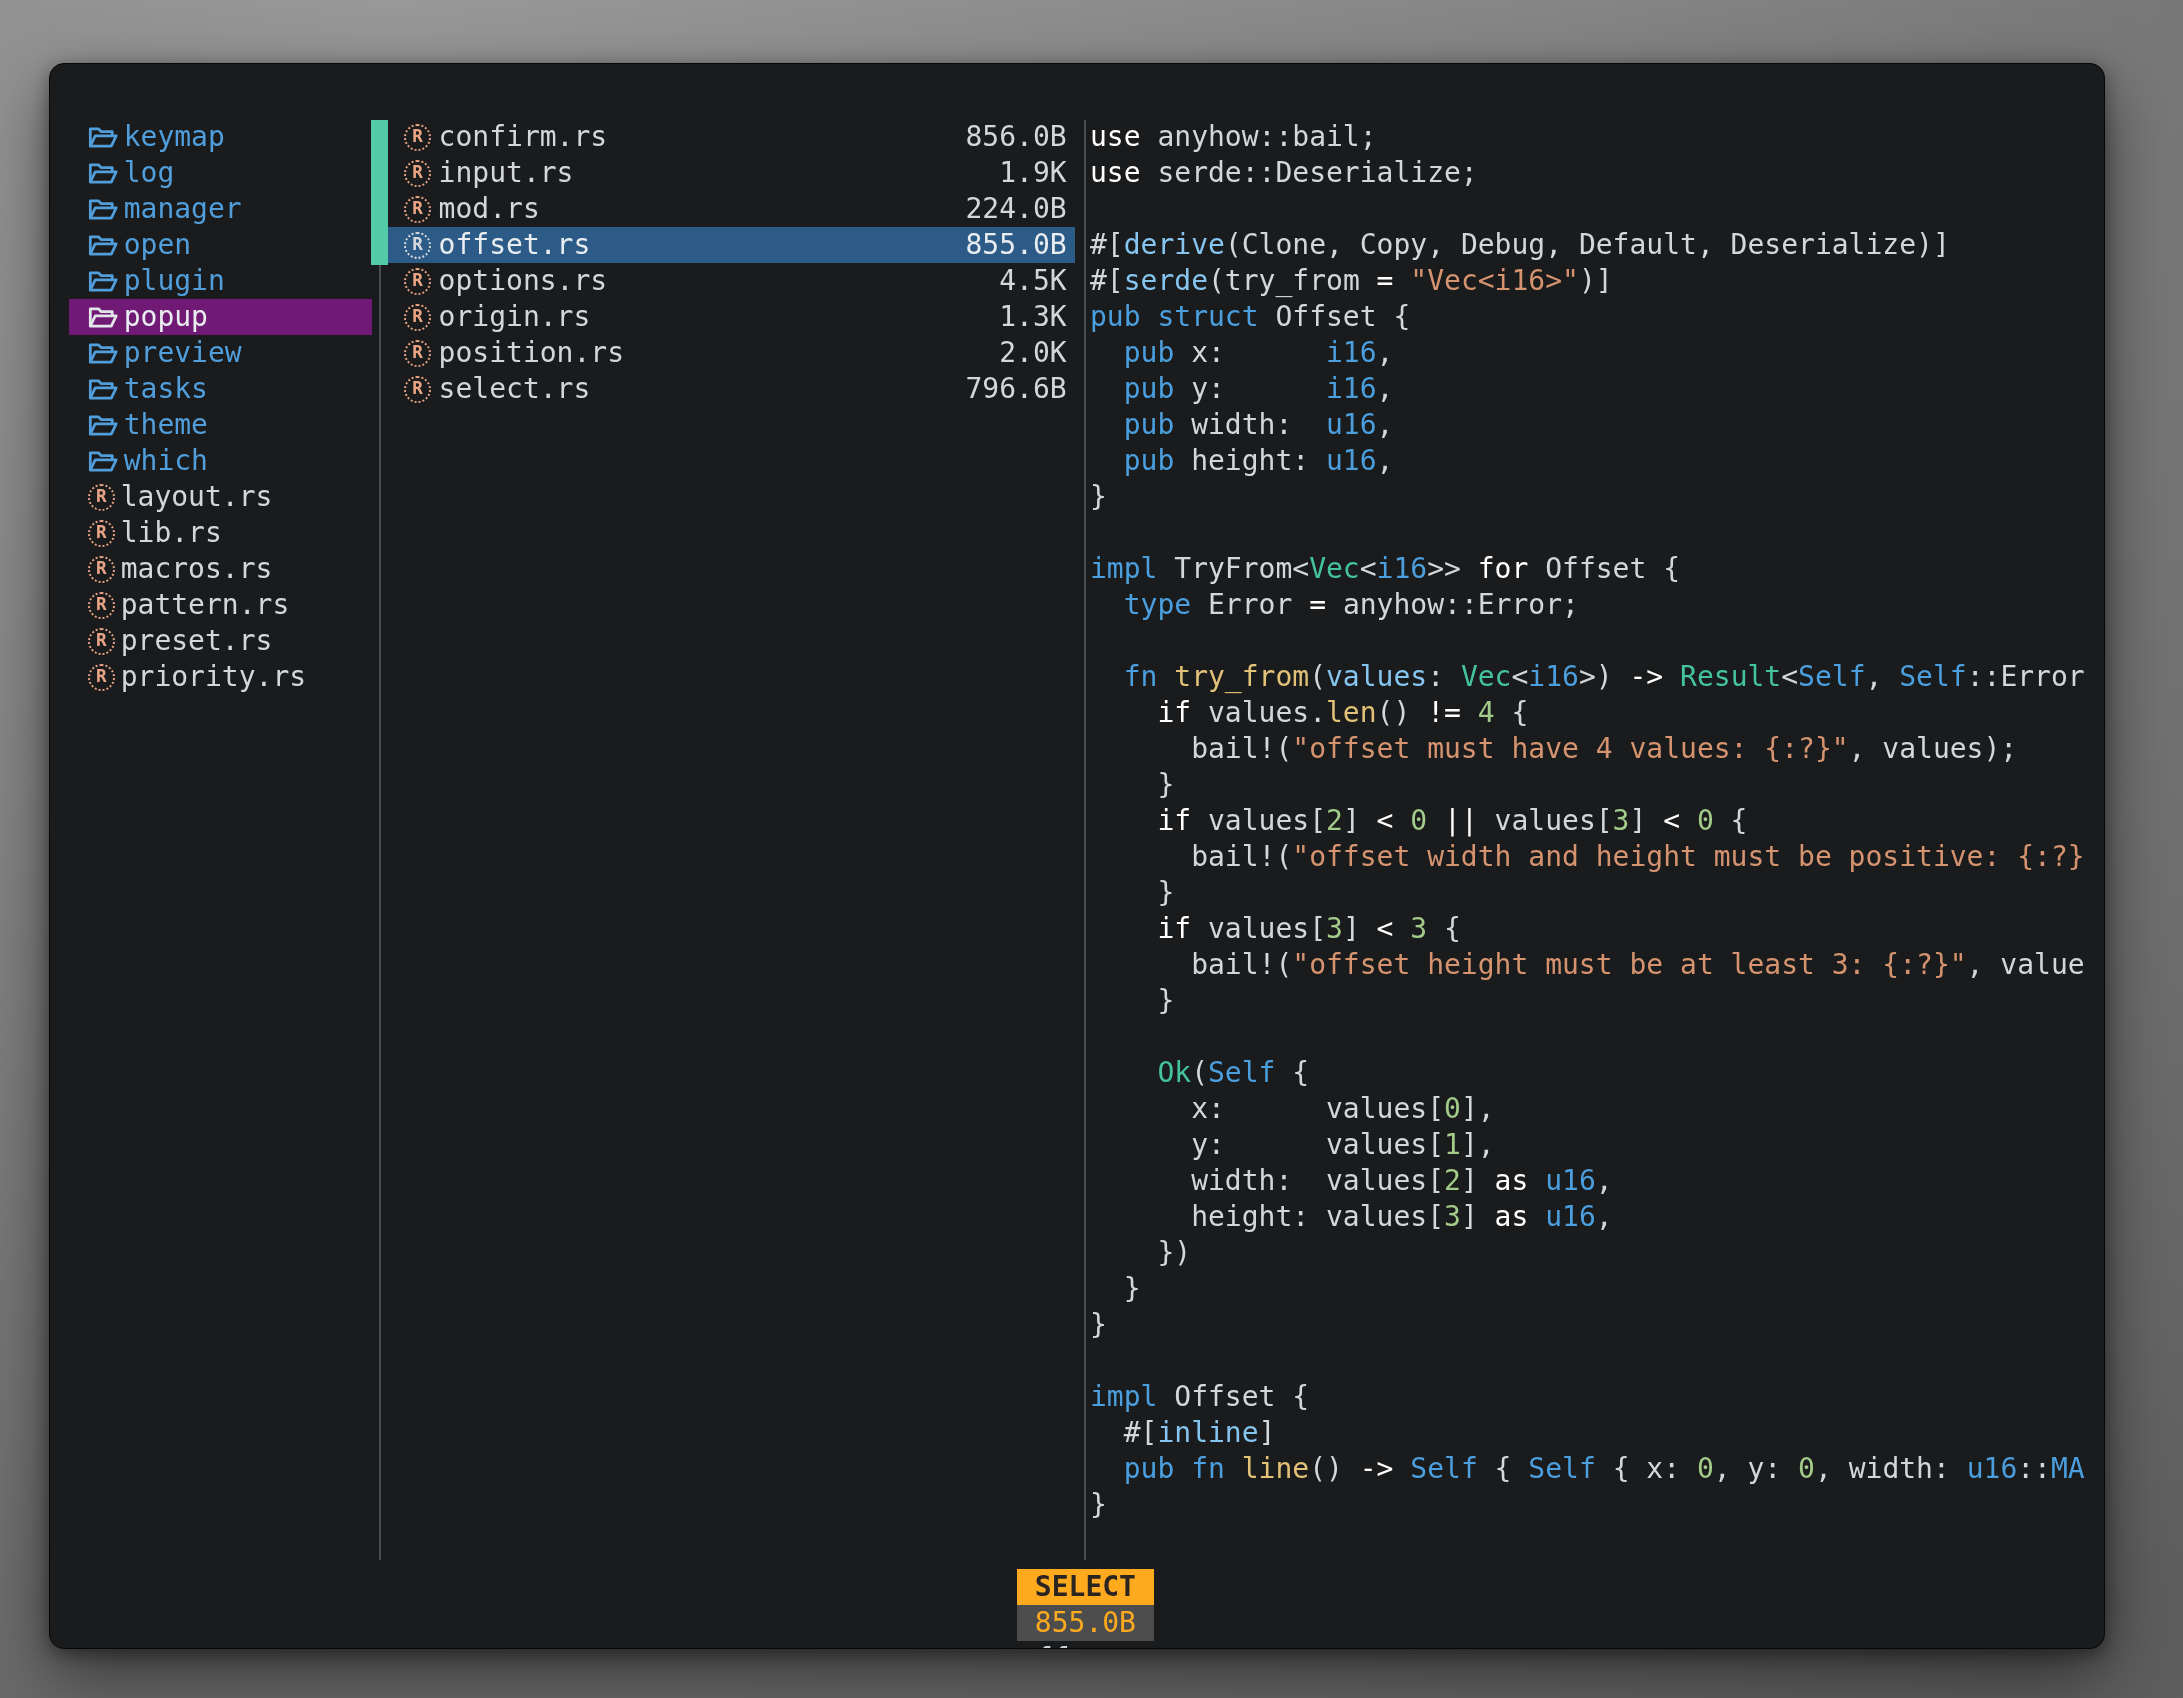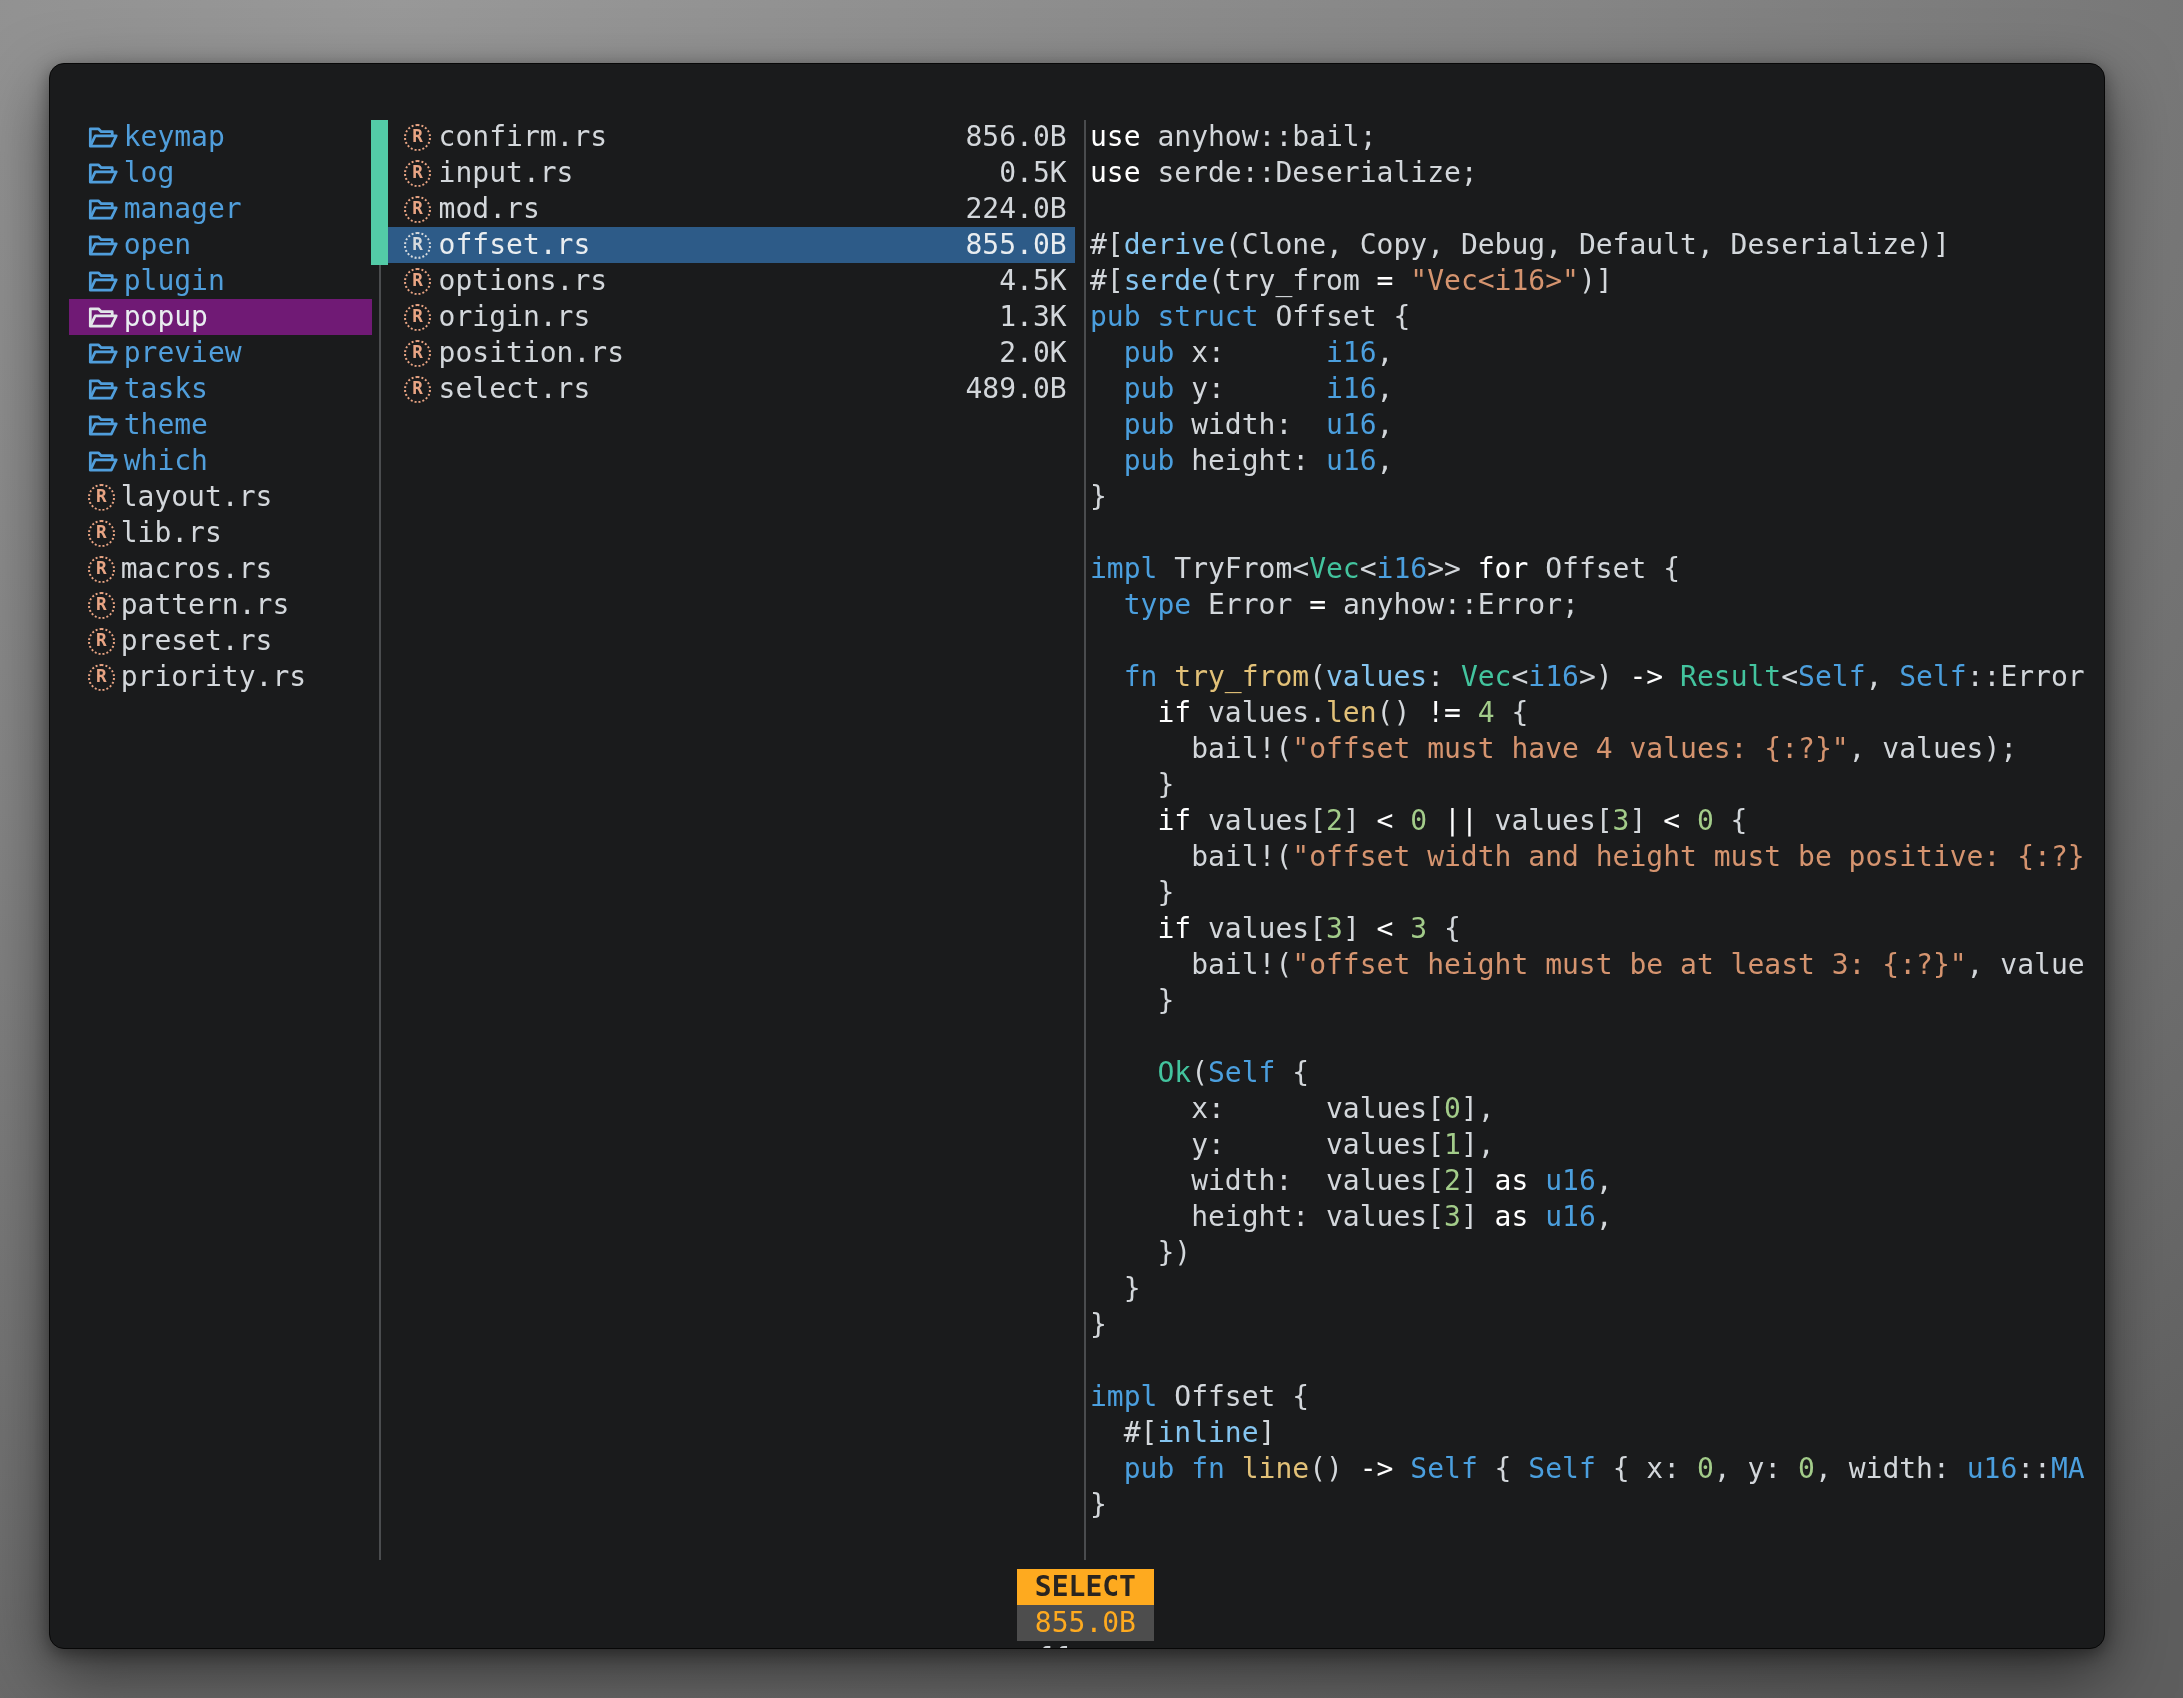--- a/index.html
+++ b/index.html
@@ -204,21 +204,21 @@
   <div class="marker"></div>
   <div class="pane pane-files">
       <div class="row file-row">
         <span class="ricon">R</span>
         <span class="lbl">confirm.rs</span>
         <span class="size">856.0B</span>
       </div>
       <div class="row file-row">
         <span class="ricon">R</span>
         <span class="lbl">input.rs</span>
-        <span class="size">0.5K</span>
+        <span class="size">1.9K</span>
       </div>
       <div class="row file-row">
         <span class="ricon">R</span>
         <span class="lbl">mod.rs</span>
         <span class="size">224.0B</span>
       </div>
       <div class="row file-row sel">
         <span class="ricon">R</span>
         <span class="lbl">offset.rs</span>
         <span class="size">855.0B</span>
@@ -234,21 +234,21 @@
         <span class="size">1.3K</span>
       </div>
       <div class="row file-row">
         <span class="ricon">R</span>
         <span class="lbl">position.rs</span>
         <span class="size">2.0K</span>
       </div>
       <div class="row file-row">
         <span class="ricon">R</span>
         <span class="lbl">select.rs</span>
-        <span class="size">489.0B</span>
+        <span class="size">796.6B</span>
       </div>
     </div>
   <div class="divider d2"></div>
   <div class="pane pane-code"><div class="codeline"><span class="t-m">use</span><span class="t-w"> anyhow::bail;</span></div><div class="codeline"><span class="t-m">use</span><span class="t-w"> serde::Deserialize;</span></div><div class="codeline">&nbsp;</div><div class="codeline"><span class="t-w">#[</span><span class="t-lb">derive</span><span class="t-w">(Clone, Copy, Debug, Default, Deserialize)]</span></div><div class="codeline"><span class="t-w">#[</span><span class="t-lb">serde</span><span class="t-w">(try_from </span><span class="t-m">=</span><span class="t-w"> </span><span class="t-o">"Vec&lt;i16&gt;"</span><span class="t-w">)]</span></div><div class="codeline"><span class="t-b">pub struct</span><span class="t-w"> Offset {</span></div><div class="codeline"><span class="t-w">  </span><span class="t-b">pub</span><span class="t-w"> x:      </span><span class="t-b">i16</span><span class="t-w">,</span></div><div class="codeline"><span class="t-w">  </span><span class="t-b">pub</span><span class="t-w"> y:      </span><span class="t-b">i16</span><span class="t-w">,</span></div><div class="codeline"><span class="t-w">  </span><span class="t-b">pub</span><span class="t-w"> width:  </span><span class="t-b">u16</span><span class="t-w">,</span></div><div class="codeline"><span class="t-w">  </span><span class="t-b">pub</span><span class="t-w"> height: </span><span class="t-b">u16</span><span class="t-w">,</span></div><div class="codeline"><span class="t-w">}</span></div><div class="codeline">&nbsp;</div><div class="codeline"><span class="t-b">impl</span><span class="t-w"> TryFrom&lt;</span><span class="t-t">Vec</span><span class="t-w">&lt;</span><span class="t-b">i16</span><span class="t-w">&gt;&gt; </span><span class="t-m">for</span><span class="t-w"> Offset {</span></div><div class="codeline"><span class="t-w">  </span><span class="t-b">type</span><span class="t-w"> Error </span><span class="t-m">=</span><span class="t-w"> anyhow::Error;</span></div><div class="codeline">&nbsp;</div><div class="codeline"><span class="t-w">  </span><span class="t-b">fn</span><span class="t-w"> </span><span class="t-y">try_from</span><span class="t-w">(</span><span class="t-lb">values</span><span class="t-w">: </span><span class="t-t">Vec</span><span class="t-w">&lt;</span><span class="t-b">i16</span><span class="t-w">&gt;) </span><span class="t-m">-&gt;</span><span class="t-w"> </span><span class="t-t">Result</span><span class="t-w">&lt;</span><span class="t-b">Self</span><span class="t-w">, </span><span class="t-b">Self</span><span class="t-w">::Error</span></div><div class="codeline"><span class="t-w">    </span><span class="t-m">if</span><span class="t-w"> values.</span><span class="t-y">len</span><span class="t-w">() </span><span class="t-m">!=</span><span class="t-w"> </span><span class="t-g">4</span><span class="t-w"> {</span></div><div class="codeline"><span class="t-w">      bail!(</span><span class="t-o">"offset must have 4 values: {:?}"</span><span class="t-w">, values);</span></div><div class="codeline"><span class="t-w">    }</span></div><div class="codeline"><span class="t-w">    </span><span class="t-m">if</span><span class="t-w"> values[</span><span class="t-g">2</span><span class="t-w">] </span><span class="t-m">&lt;</span><span class="t-w"> </span><span class="t-g">0</span><span class="t-w"> </span><span class="t-m">||</span><span class="t-w"> values[</span><span class="t-g">3</span><span class="t-w">] </span><span class="t-m">&lt;</span><span class="t-w"> </span><span class="t-g">0</span><span class="t-w"> {</span></div><div class="codeline"><span class="t-w">      bail!(</span><span class="t-o">"offset width and height must be positive: {:?}</span></div><div class="codeline"><span class="t-w">    }</span></div><div class="codeline"><span class="t-w">    </span><span class="t-m">if</span><span class="t-w"> values[</span><span class="t-g">3</span><span class="t-w">] </span><span class="t-m">&lt;</span><span class="t-w"> </span><span class="t-g">3</span><span class="t-w"> {</span></div><div class="codeline"><span class="t-w">      bail!(</span><span class="t-o">"offset height must be at least 3: {:?}"</span><span class="t-w">, value</span></div><div class="codeline"><span class="t-w">    }</span></div><div class="codeline">&nbsp;</div><div class="codeline"><span class="t-w">    </span><span class="t-t">Ok</span><span class="t-w">(</span><span class="t-b">Self</span><span class="t-w"> {</span></div><div class="codeline"><span class="t-w">      x:      values[</span><span class="t-g">0</span><span class="t-w">],</span></div><div class="codeline"><span class="t-w">      y:      values[</span><span class="t-g">1</span><span class="t-w">],</span></div><div class="codeline"><span class="t-w">      width:  values[</span><span class="t-g">2</span><span class="t-w">] </span><span class="t-m">as</span><span class="t-w"> </span><span class="t-b">u16</span><span class="t-w">,</span></div><div class="codeline"><span class="t-w">      height: values[</span><span class="t-g">3</span><span class="t-w">] </span><span class="t-m">as</span><span class="t-w"> </span><span class="t-b">u16</span><span class="t-w">,</span></div><div class="codeline"><span class="t-w">    })</span></div><div class="codeline"><span class="t-w">  }</span></div><div class="codeline"><span class="t-w">}</span></div><div class="codeline">&nbsp;</div><div class="codeline"><span class="t-b">impl</span><span class="t-w"> Offset {</span></div><div class="codeline"><span class="t-w">  #[</span><span class="t-lb">inline</span><span class="t-w">]</span></div><div class="codeline"><span class="t-w">  </span><span class="t-b">pub fn</span><span class="t-w"> </span><span class="t-y">line</span><span class="t-w">() </span><span class="t-m">-&gt;</span><span class="t-w"> </span><span class="t-b">Self</span><span class="t-w"> { </span><span class="t-b">Self</span><span class="t-w"> { x: </span><span class="t-g">0</span><span class="t-w">, y: </span><span class="t-g">0</span><span class="t-w">, width: </span><span class="t-b">u16</span><span class="t-w">::</span><span class="t-b">MA</span></div><div class="codeline"><span class="t-w">}</span></div></div>
 
   <div class="statusbar">
     <span class="badge mode">SELECT</span>
     <span class="badge size">855.0B</span>
     <span class="fname">offset.rs</span>
     <span class="spacer"></span>

